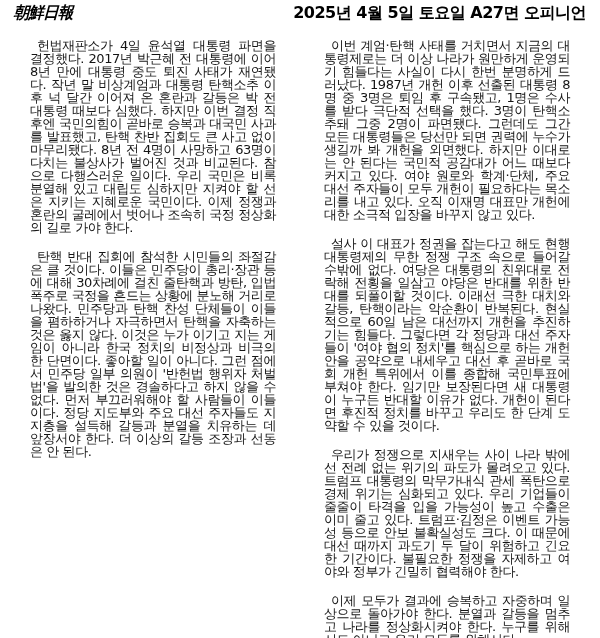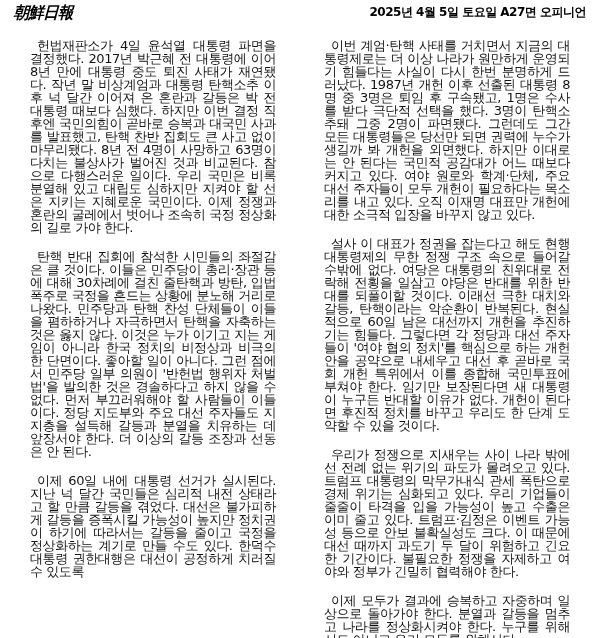--- a/index.html
+++ b/index.html
@@ -41,21 +41,21 @@
     line-height: 16px;
     letter-spacing: -0.8px;
     color: #000;
     transform: scaleY(1.06) skewX(-2deg);
     transform-origin: left top;
     white-space: nowrap;
     font-style: italic;
   }
 
   .dateline {
-    font-size: 12px;
+    font-size: 16px;
     font-weight: 700;
     line-height: 15px;
     color: #000;
     letter-spacing: -0.5px;
     white-space: nowrap;
     padding-top: 1px;
   }
 
   
   .headline {
@@ -107,21 +107,20 @@
     <div class="masthead-logo">朝鮮日報</div>
     <div class="dateline">2025년 4월 5일 토요일 A27면 오피니언</div>
   </div>
 
 
   <div class="columns">
 
     <div class="col">
       <p class="first">헌법재판소가 4일 윤석열 대통령 파면을 결정했다. 2017년 박근혜 전 대통령에 이어 8년 만에 대통령 중도 퇴진 사태가 재연됐다. 작년 말 비상계엄과 대통령 탄핵소추 이후 넉 달간 이어져 온 혼란과 갈등은 박 전 대통령 때보다 심했다. 하지만 이번 결정 직후엔 국민의힘이 곧바로 승복과 대국민 사과를 발표했고, 탄핵 찬반 집회도 큰 사고 없이 마무리됐다. 8년 전 4명이 사망하고 63명이 다치는 불상사가 벌어진 것과 비교된다. 참으로 다행스러운 일이다. 우리 국민은 비록 분열해 있고 대립도 심하지만 지켜야 할 선은 지키는 지혜로운 국민이다. 이제 정쟁과 혼란의 굴레에서 벗어나 조속히 국정 정상화의 길로 가야 한다.</p>
       <p>탄핵 반대 집회에 참석한 시민들의 좌절감은 클 것이다. 이들은 민주당이 총리·장관 등에 대해 30차례에 걸친 줄탄핵과 방탄, 입법 폭주로 국정을 흔드는 상황에 분노해 거리로 나왔다. 민주당과 탄핵 찬성 단체들이 이들을 폄하하거나 자극하면서 탄핵을 자축하는 것은 옳지 않다. 이것은 누가 이기고 지는 게임이 아니라 한국 정치의 비정상과 비극의 한 단면이다. 좋아할 일이 아니다. 그런 점에서 민주당 일부 의원이 '반헌법 행위자 처벌법'을 발의한 것은 경솔하다고 하지 않을 수 없다. 먼저 부끄러워해야 할 사람들이 이들이다. 정당 지도부와 주요 대선 주자들도 지지층을 설득해 갈등과 분열을 치유하는 데 앞장서야 한다. 더 이상의 갈등 조장과 선동은 안 된다.</p>
-      <p>이제 60일 내에 대통령 선거가 실시된다. 지난 넉 달간 국민들은 심리적 내전 상태라고 할 만큼 갈등을 겪었다. 대선은 불가피하게 갈등을 증폭시킬 가능성이 높지만 정치권이 하기에 따라서는 갈등을 줄이고 국정을 정상화하는 계기로 만들 수도 있다. 한덕수 대통령 권한대행은 대선이 공정하게 치러질 수 있도록</p>
     </div>
 
     <div class="col">
       <p>이번 계엄·탄핵 사태를 거치면서 지금의 대통령제로는 더 이상 나라가 원만하게 운영되기 힘들다는 사실이 다시 한번 분명하게 드러났다. 1987년 개헌 이후 선출된 대통령 8명 중 3명은 퇴임 후 구속됐고, 1명은 수사를 받다 극단적 선택을 했다. 3명이 탄핵소추돼 그중 2명이 파면됐다. 그런데도 그간 모든 대통령들은 당선만 되면 권력에 누수가 생길까 봐 개헌을 외면했다. 하지만 이대로는 안 된다는 국민적 공감대가 어느 때보다 커지고 있다. 여야 원로와 학계·단체, 주요 대선 주자들이 모두 개헌이 필요하다는 목소리를 내고 있다. 오직 이재명 대표만 개헌에 대한 소극적 입장을 바꾸지 않고 있다.</p>
       <p>설사 이 대표가 정권을 잡는다고 해도 현행 대통령제의 무한 정쟁 구조 속으로 들어갈 수밖에 없다. 여당은 대통령의 친위대로 전락해 전횡을 일삼고 야당은 반대를 위한 반대를 되풀이할 것이다. 이래선 극한 대치와 갈등, 탄핵이라는 악순환이 반복된다. 현실적으로 60일 남은 대선까지 개헌을 추진하기는 힘들다. 그렇다면 각 정당과 대선 주자들이 '여야 협의 정치'를 핵심으로 하는 개헌안을 공약으로 내세우고 대선 후 곧바로 국회 개헌 특위에서 이를 종합해 국민투표에 부쳐야 한다. 임기만 보장된다면 새 대통령이 누구든 반대할 이유가 없다. 개헌이 된다면 후진적 정치를 바꾸고 우리도 한 단계 도약할 수 있을 것이다.</p>
       <p>우리가 정쟁으로 지새우는 사이 나라 밖에선 전례 없는 위기의 파도가 몰려오고 있다. 트럼프 대통령의 막무가내식 관세 폭탄으로 경제 위기는 심화되고 있다. 우리 기업들이 줄줄이 타격을 입을 가능성이 높고 수출은 이미 줄고 있다. 트럼프·김정은 이벤트 가능성 등으로 안보 불확실성도 크다. 이 때문에 대선 때까지 과도기 두 달이 위험하고 긴요한 기간이다. 불필요한 정쟁을 자제하고 여야와 정부가 긴밀히 협력해야 한다.</p>
       <p>이제 모두가 결과에 승복하고 자중하며 일상으로 돌아가야 한다. 분열과 갈등을 멈추고 나라를 정상화시켜야 한다. 누구를 위해서도 아니고 우리 모두를 위해서다.</p>
     </div>
 
   </div>

